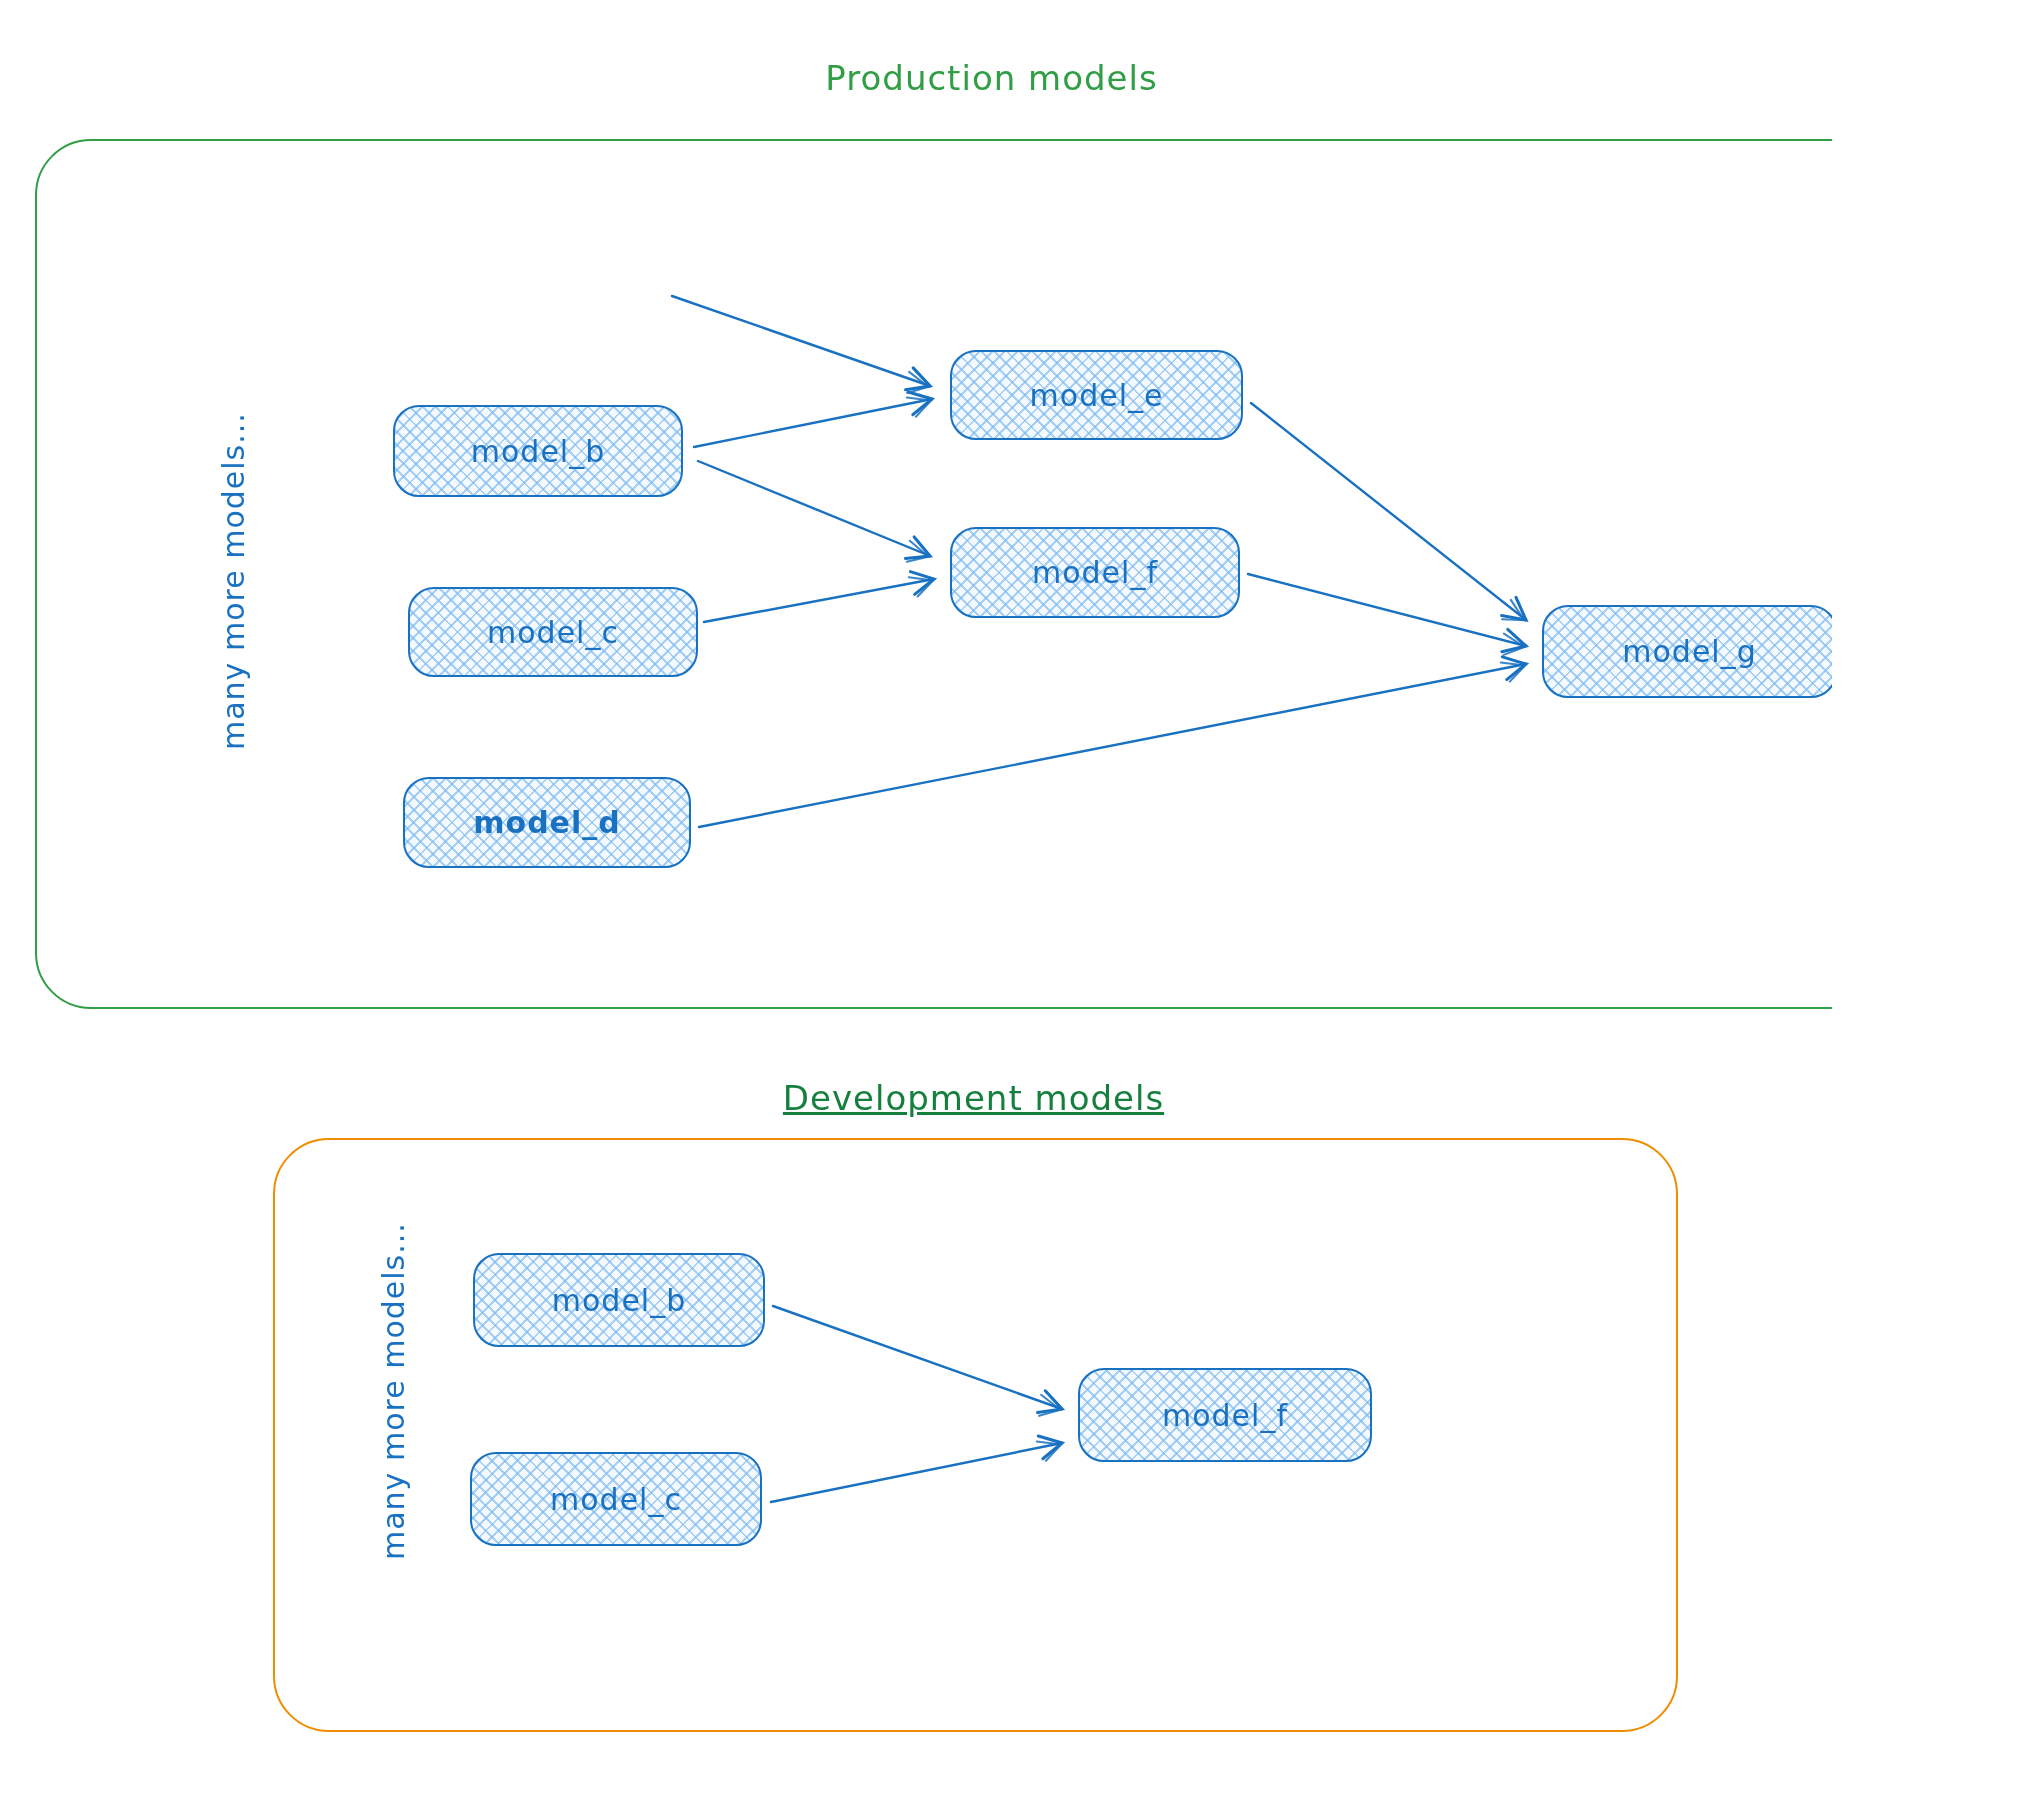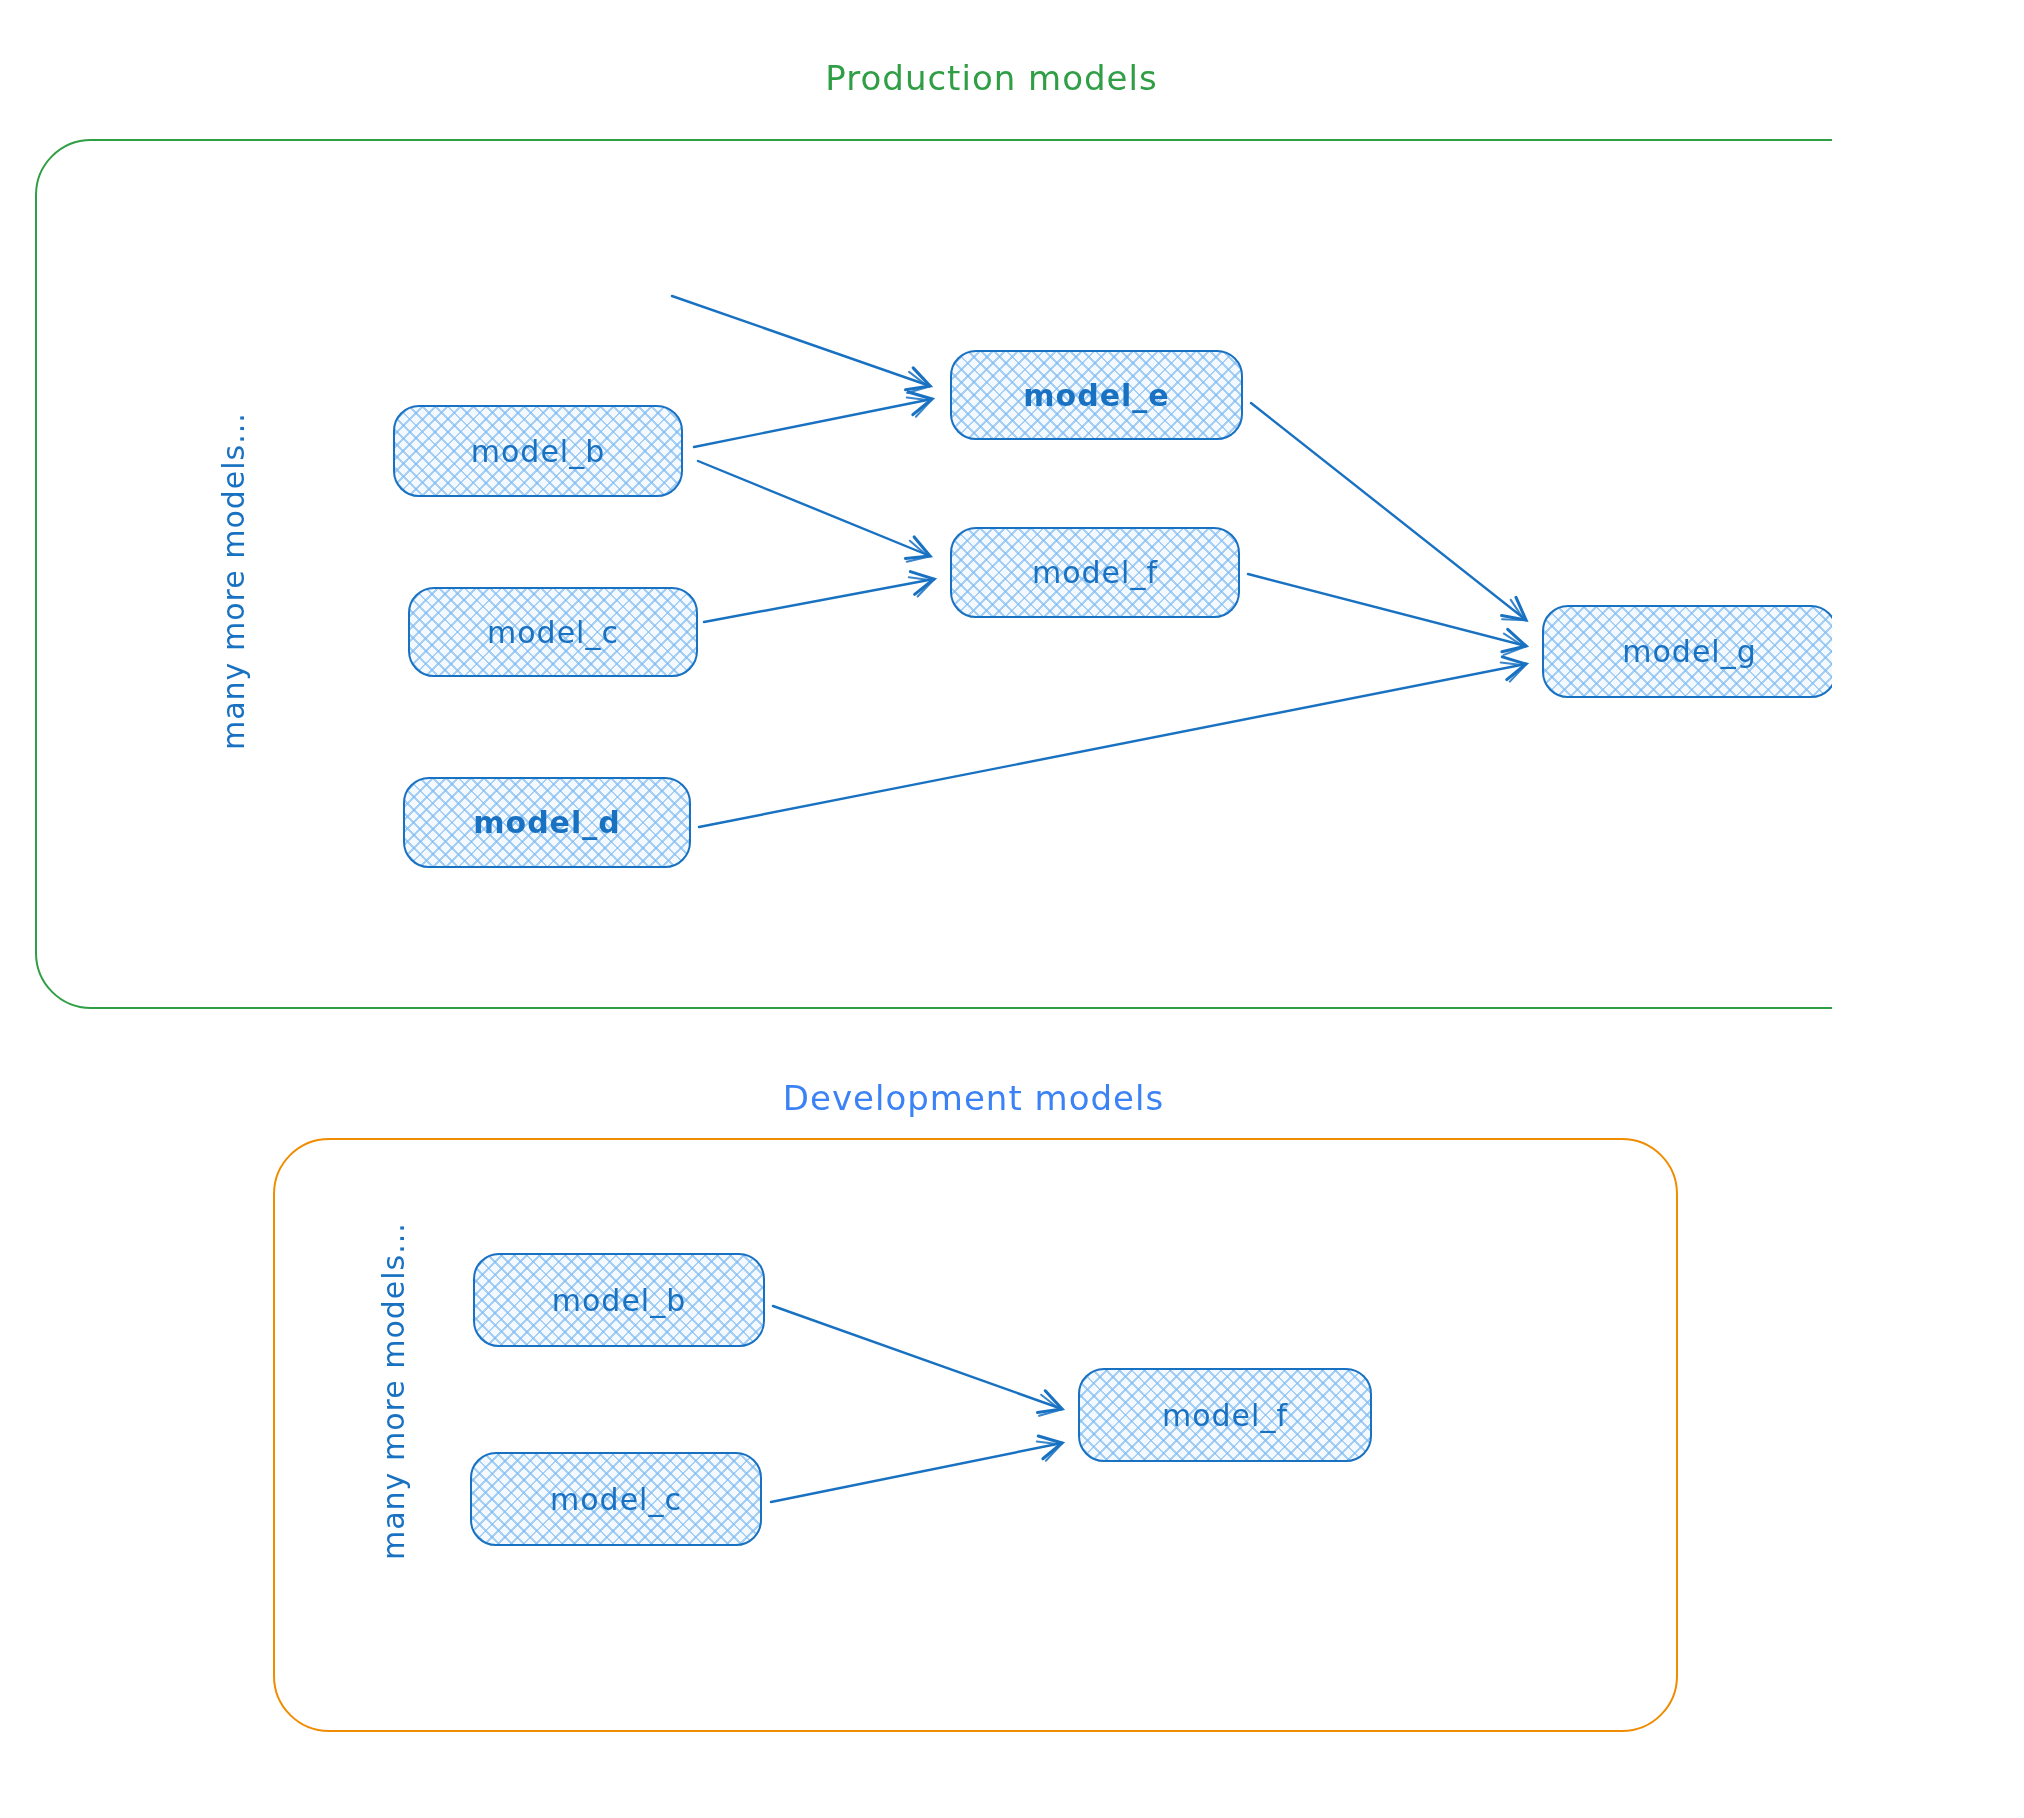--- a/index.html
+++ b/index.html
@@ -26,21 +26,21 @@
   }
   
   .section-title{
     position:absolute;
     text-align:center;
     font-size:34px;
     letter-spacing:1px;
     font-weight:500;
   }
   .title-production{left:35px;top:58px;width:1913px;color:#2f9e44;}
-  .title-development{left:273px;top:1078px;width:1401px;color:#3b82f6;}
+  .title-development{left:273px;top:1078px;width:1401px;color:#15803d;text-decoration:underline;}
   
   .side-label{
     position:absolute;
     writing-mode:vertical-rl;
     transform:rotate(180deg);
     text-align:center;
     color:#1971c2;
     font-size:30px;
     letter-spacing:1px;
     white-space:nowrap;
@@ -60,21 +60,21 @@
     background-color:#f3f9ff;
     background-image:
       repeating-linear-gradient(45deg, rgba(125,185,240,0.65) 0px, rgba(125,185,240,0.65) 2px, transparent 2px, transparent 9px),
       repeating-linear-gradient(135deg, rgba(125,185,240,0.65) 0px, rgba(125,185,240,0.65) 2px, transparent 2px, transparent 9px);
     z-index:2;
   }
   .n-pa{left:375px;top:238px;width:290px;height:94px;}
   .n-pb{left:393px;top:405px;width:290px;height:92px;}
   .n-pc{left:408px;top:587px;width:290px;height:90px;}
   .n-pd{left:403px;top:777px;width:288px;height:91px;font-weight:bold;}
-  .n-pe{left:950px;top:350px;width:293px;height:90px;font-weight:bold;}
+  .n-pe{left:950px;top:350px;width:293px;height:90px;}
   .n-pf{left:950px;top:527px;width:290px;height:91px;}
   .n-pg{left:1542px;top:605px;width:295px;height:93px;align-items:center;}
   .n-db{left:473px;top:1253px;width:292px;height:94px;}
   .n-dc{left:470px;top:1452px;width:292px;height:94px;}
   .n-df{left:1078px;top:1368px;width:294px;height:94px;}
   
   #edges{
     position:absolute;left:0;top:0;width:2024px;height:1818px;
     z-index:1;pointer-events:none;
   }

